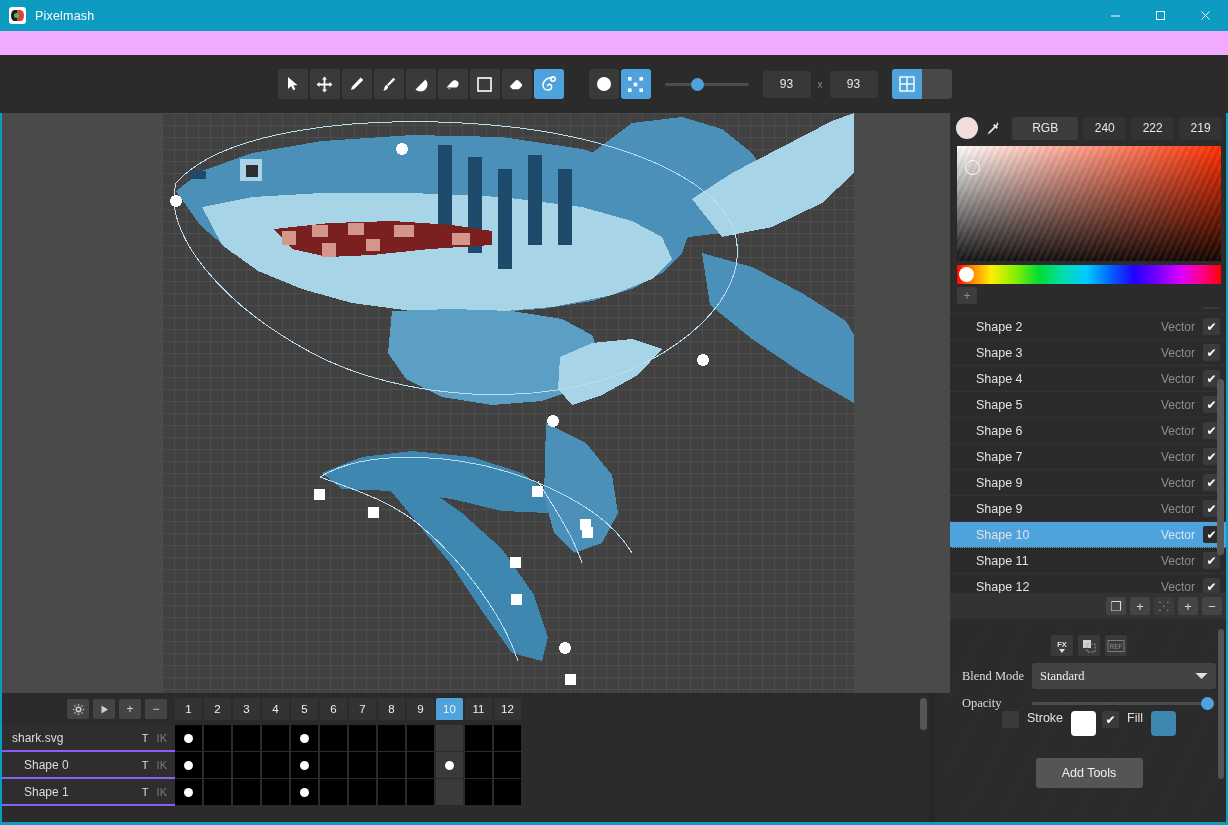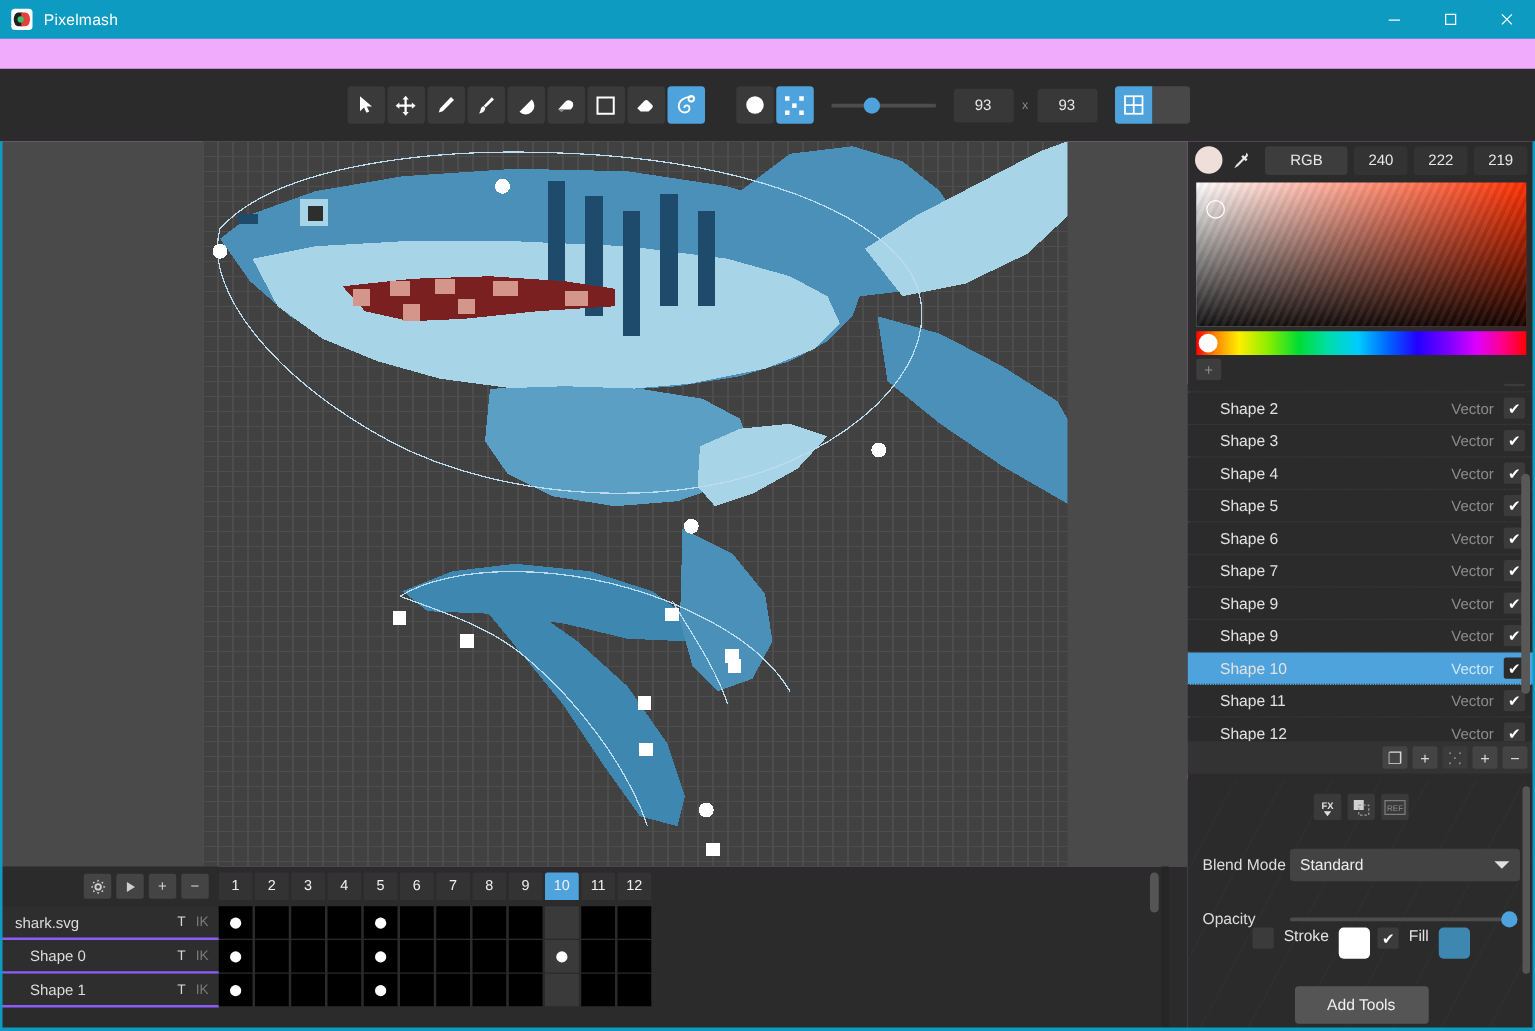--- a/index.html
+++ b/index.html
@@ -180,21 +180,21 @@
     position: absolute; left: 0; top: 510px; width: 278px; height: 315px;
     background: #2b2b2b;
     background-image: repeating-linear-gradient(118deg, rgba(255,255,255,.018) 0 1px, transparent 1px 34px);
   }
   .fx-row { display: flex; justify-content: center; align-items: center; padding-top: 12px; gap: 5px; }
   .fx-btn {
     width: 22px; height: 21px; border-radius: 2px; background: #3a3a3a;
     display: flex; align-items: center; justify-content: center; color: #d6d6d6;
   }
   .fx-btn.dim { color: #7d7d7d; }
-  .prop-row { display: flex; align-items: center; padding: 0 12px; margin-top: 23px; }
+  .prop-row { display: flex; align-items: center; padding: 0 12px; margin-top: 7px; font-family: Liberation Serif, serif; }
   .prop-label { color: #dcdcdc; font-size: 12.5px; width: 70px; flex: none; }
   .dropdown {
     flex: 1; height: 26px; background: #434343; border-radius: 3px; display: flex;
     align-items: center; padding: 0 8px; color: #ececec; font-size: 12.5px; position: relative;
   }
   .dropdown .caret { margin-left: auto; }
   .op-track { flex: 1; height: 3px; background: #4d4d4d; border-radius: 2px; position: relative;
     margin-right: 4px; }
   .op-knob { position: absolute; right: -2px; top: -5px; width: 13px; height: 13px;
     border-radius: 50%; background: #4fa3dd; }

